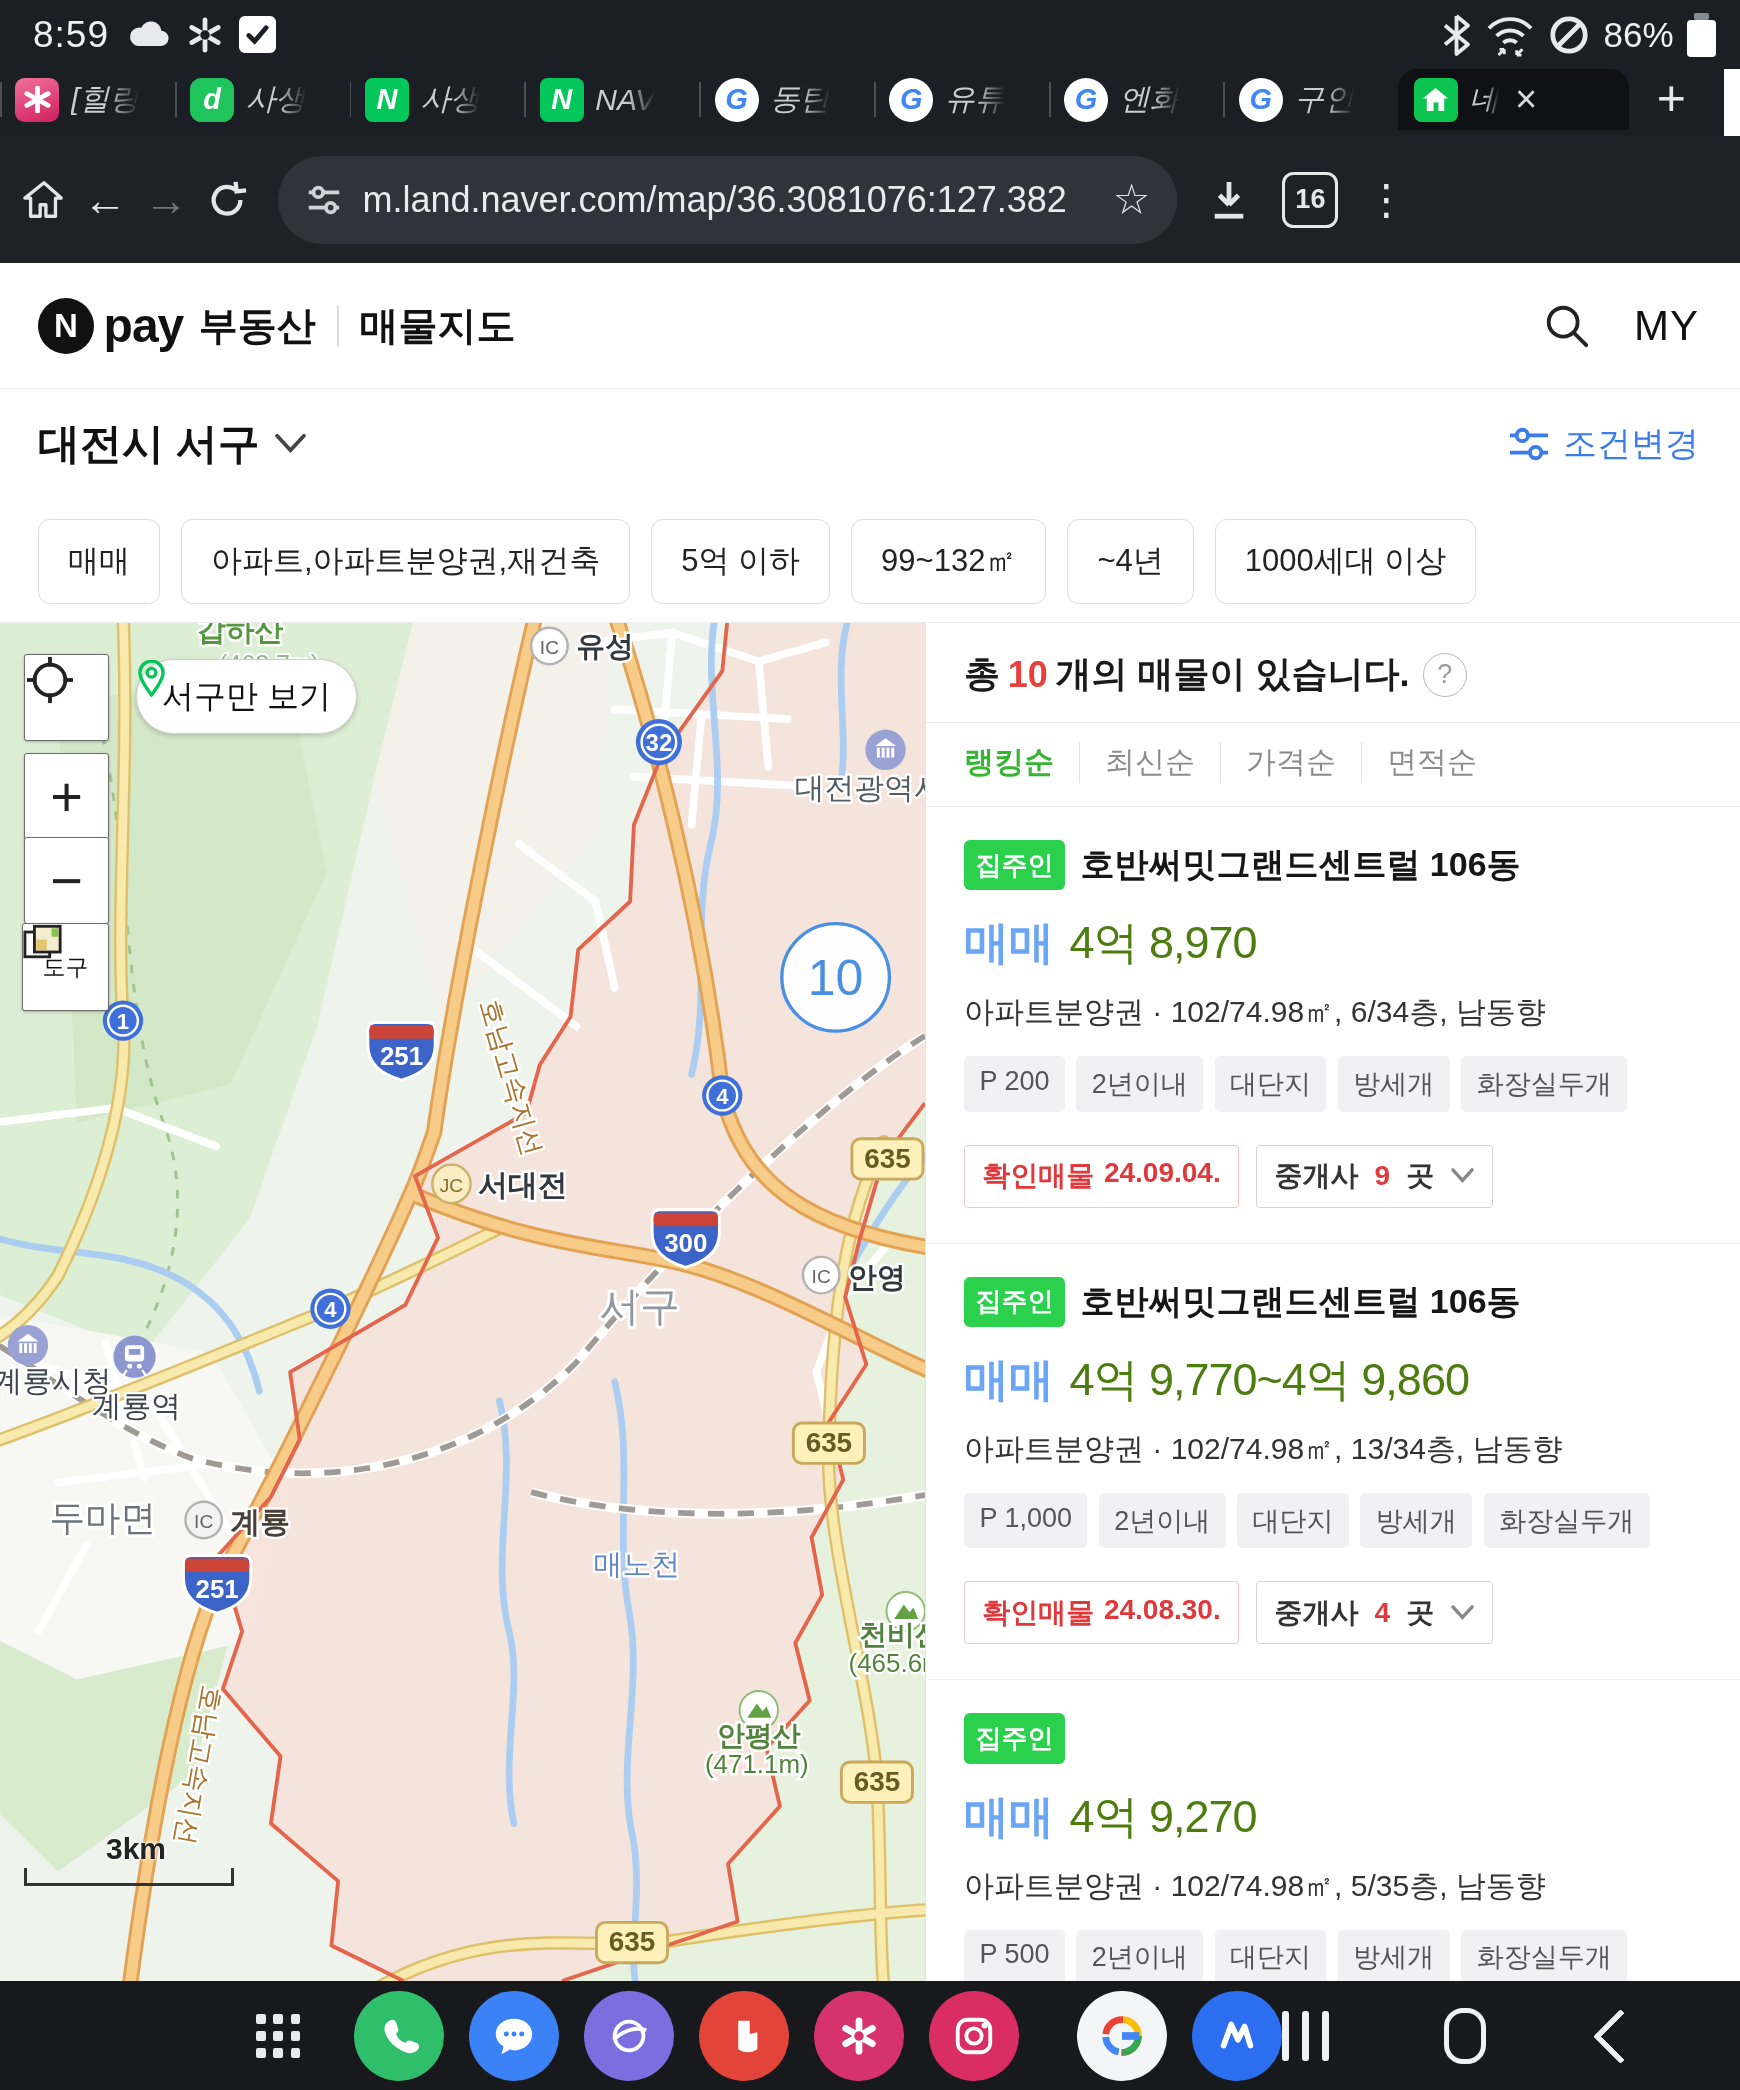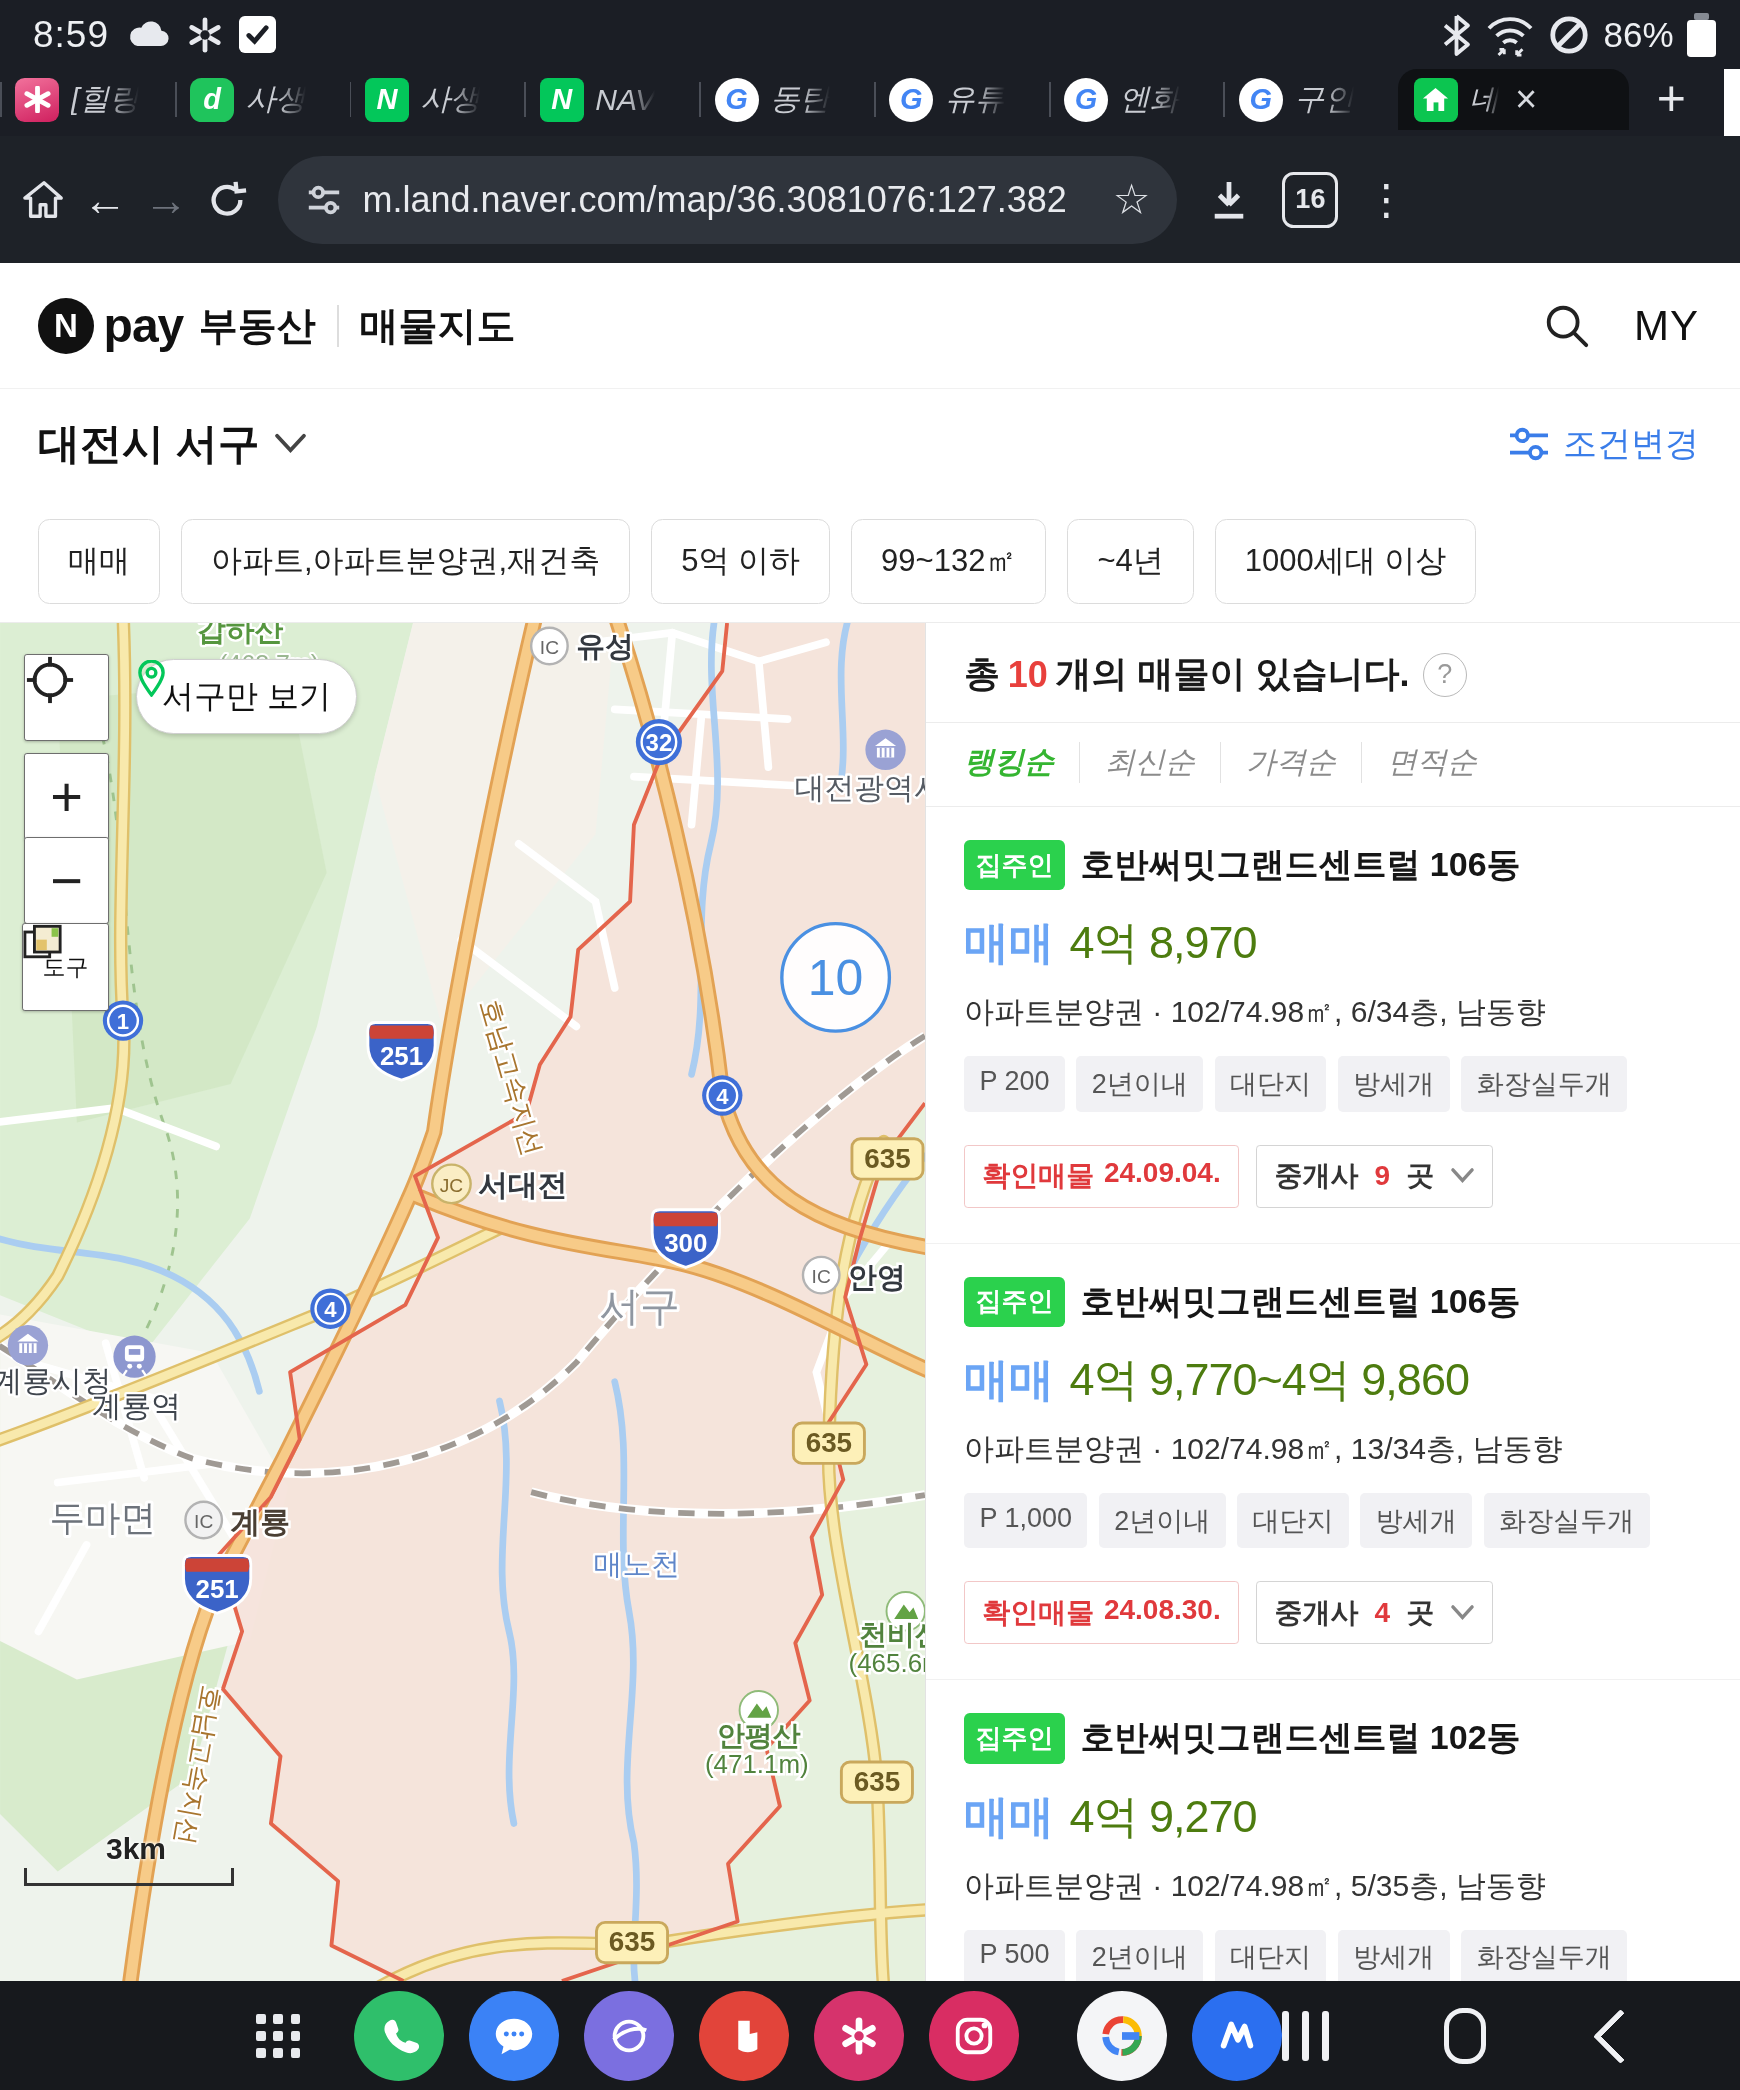--- a/index.html
+++ b/index.html
@@ -71,21 +71,21 @@
   .scalewrap{position:absolute;left:24px;top:1209px;}
   .scaletxt{font-size:30px;font-weight:bold;color:#222;margin-left:82px;text-shadow:0 0 3.8px #fff,0 0 3.8px #fff;}
   .scalebar{width:204px;height:15.4px;border-left:3.8px solid #333;border-right:3.8px solid #333;border-bottom:3.8px solid #333;margin-top:1.9px;}
   
   .panel{position:absolute;left:925px;top:0;width:816px;height:1358px;background:#fff;border-left:1.9px solid #e3e3e3;box-sizing:border-box;overflow:hidden;}
   .summary{display:flex;align-items:center;padding:27px 38px 23px;border-bottom:1.9px solid #ececec;}
   .summary .t{font-size:36px;font-weight:bold;color:#1a1a1a;}
   .summary .cnt{color:#e8403c;margin:0 7.7px;}
   .helpcircle{width:42px;height:42px;border:1.9px solid #b9b9b9;border-radius:50%;color:#9a9a9a;font-size:27px;display:flex;align-items:center;justify-content:center;margin-left:13.4px;}
   .sortrow{display:flex;align-items:center;padding:19px 38px 23px;border-bottom:1.9px solid #ececec;}
-  .sortitem{font-size:30px;color:#8b8b8b;padding:0 25px;border-left:1.9px solid #e2e2e2;font-style:italic;}
+  .sortitem{font-size:30px;color:#8b8b8b;padding:0 25px;border-left:1.9px solid #e2e2e2;}
   .sortitem:first-child{border-left:none;padding-left:0;}
   .sortitem.active{color:#35b531;font-weight:bold;}
   .card{padding:33px 38px 35px;border-bottom:1px solid #f1f1f1;}
   .cardhead{display:flex;align-items:center;gap:15.4px;}
   .ownerbadge{background:#2bd14d;color:#fff;font-size:26px;font-weight:bold;padding:7.7px 11.5px;border-radius:5.8px;}
   .cardtitle{font-size:34px;font-weight:bold;color:#161616;}
   .pricerow{margin-top:23px;display:flex;align-items:baseline;gap:15.4px;}
   .trade{font-size:45px;font-weight:bold;color:#6ba5f5;}
   .price{font-size:45px;font-weight:500;color:#4d7c0f;letter-spacing:-1px;}
   .spec{margin-top:19px;font-size:30px;color:#333;}
@@ -632,21 +632,20 @@
             <svg width="25" height="17.3" viewBox="0 0 26 18">
                 <path d="M3 3 L13 14 L23 3" stroke="#888" stroke-width="3.5" fill="none" stroke-linecap="round"></path>
               </svg>
           </span>
         </div>
       </div>
 
       <div class="card">
         <div class="cardhead">
           <span class="ownerbadge">집주인</span>
-          <span class="cardtitle">호반써밋그랜드센트럴 102동</span>
         </div>
         <div class="pricerow">
           <span class="trade">매매</span>
           <span class="price">4억 9,270</span>
         </div>
         <div class="spec">아파트분양권 · 102/74.98㎡, 5/35층, 남동향</div>
         <div class="tagrow">
           <span class="tag">P 500</span>
           <span class="tag">2년이내</span>
           <span class="tag">대단지</span>

